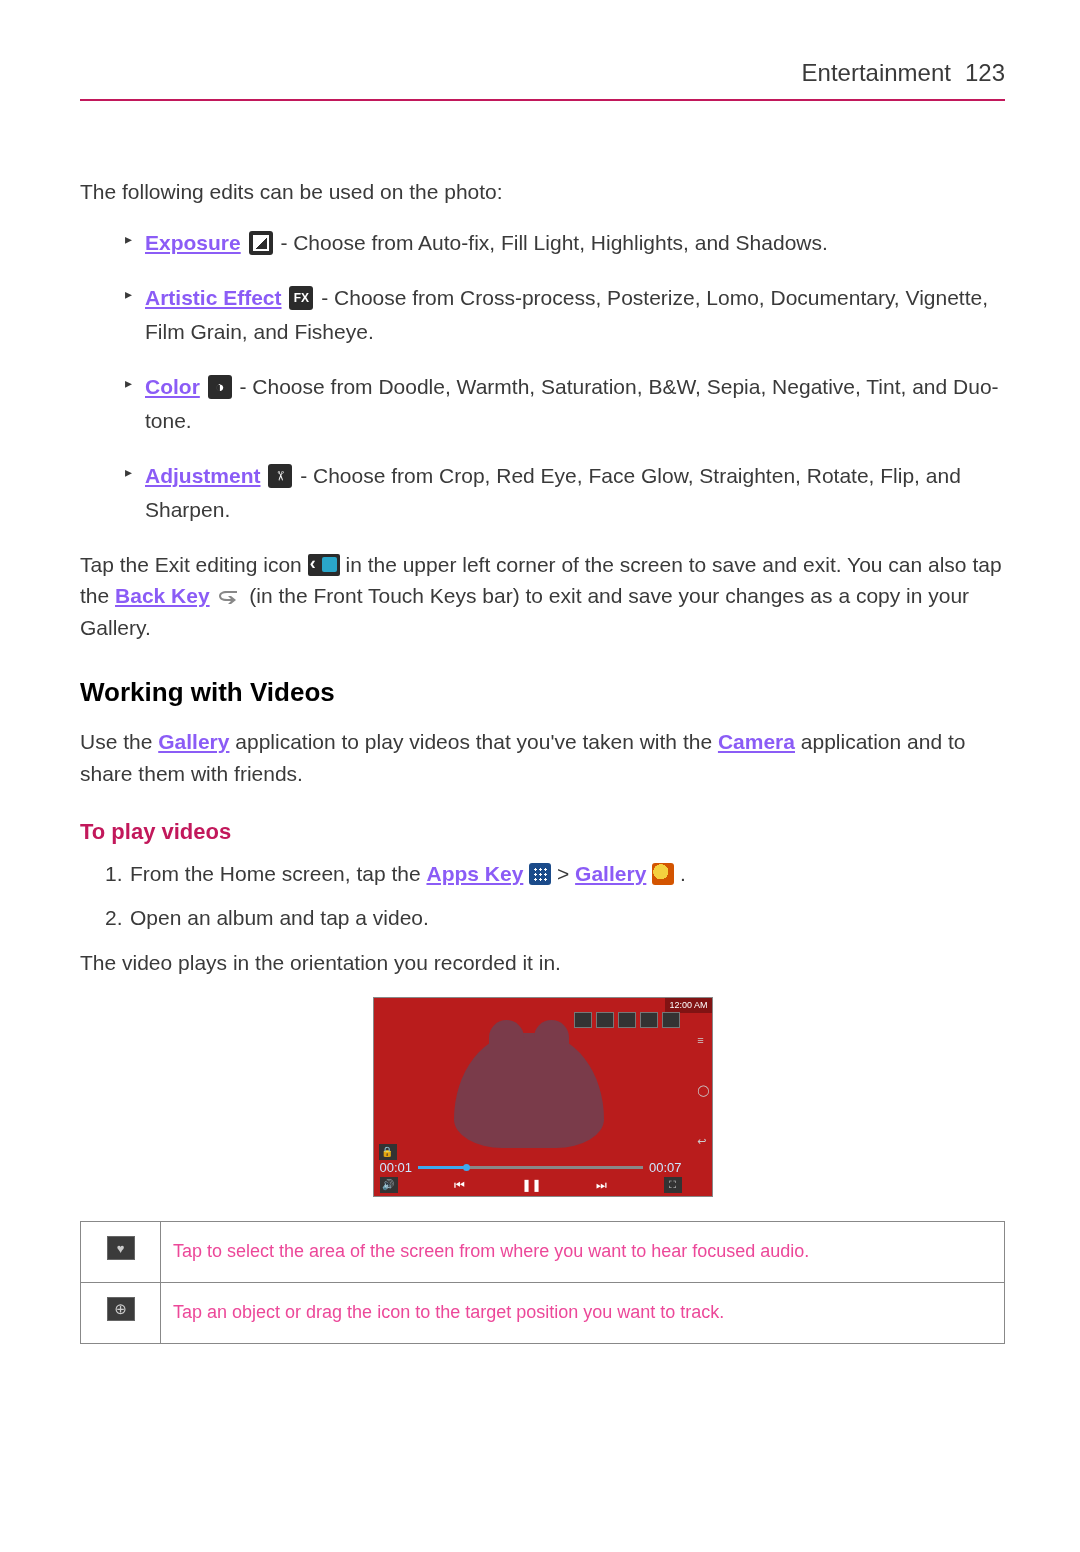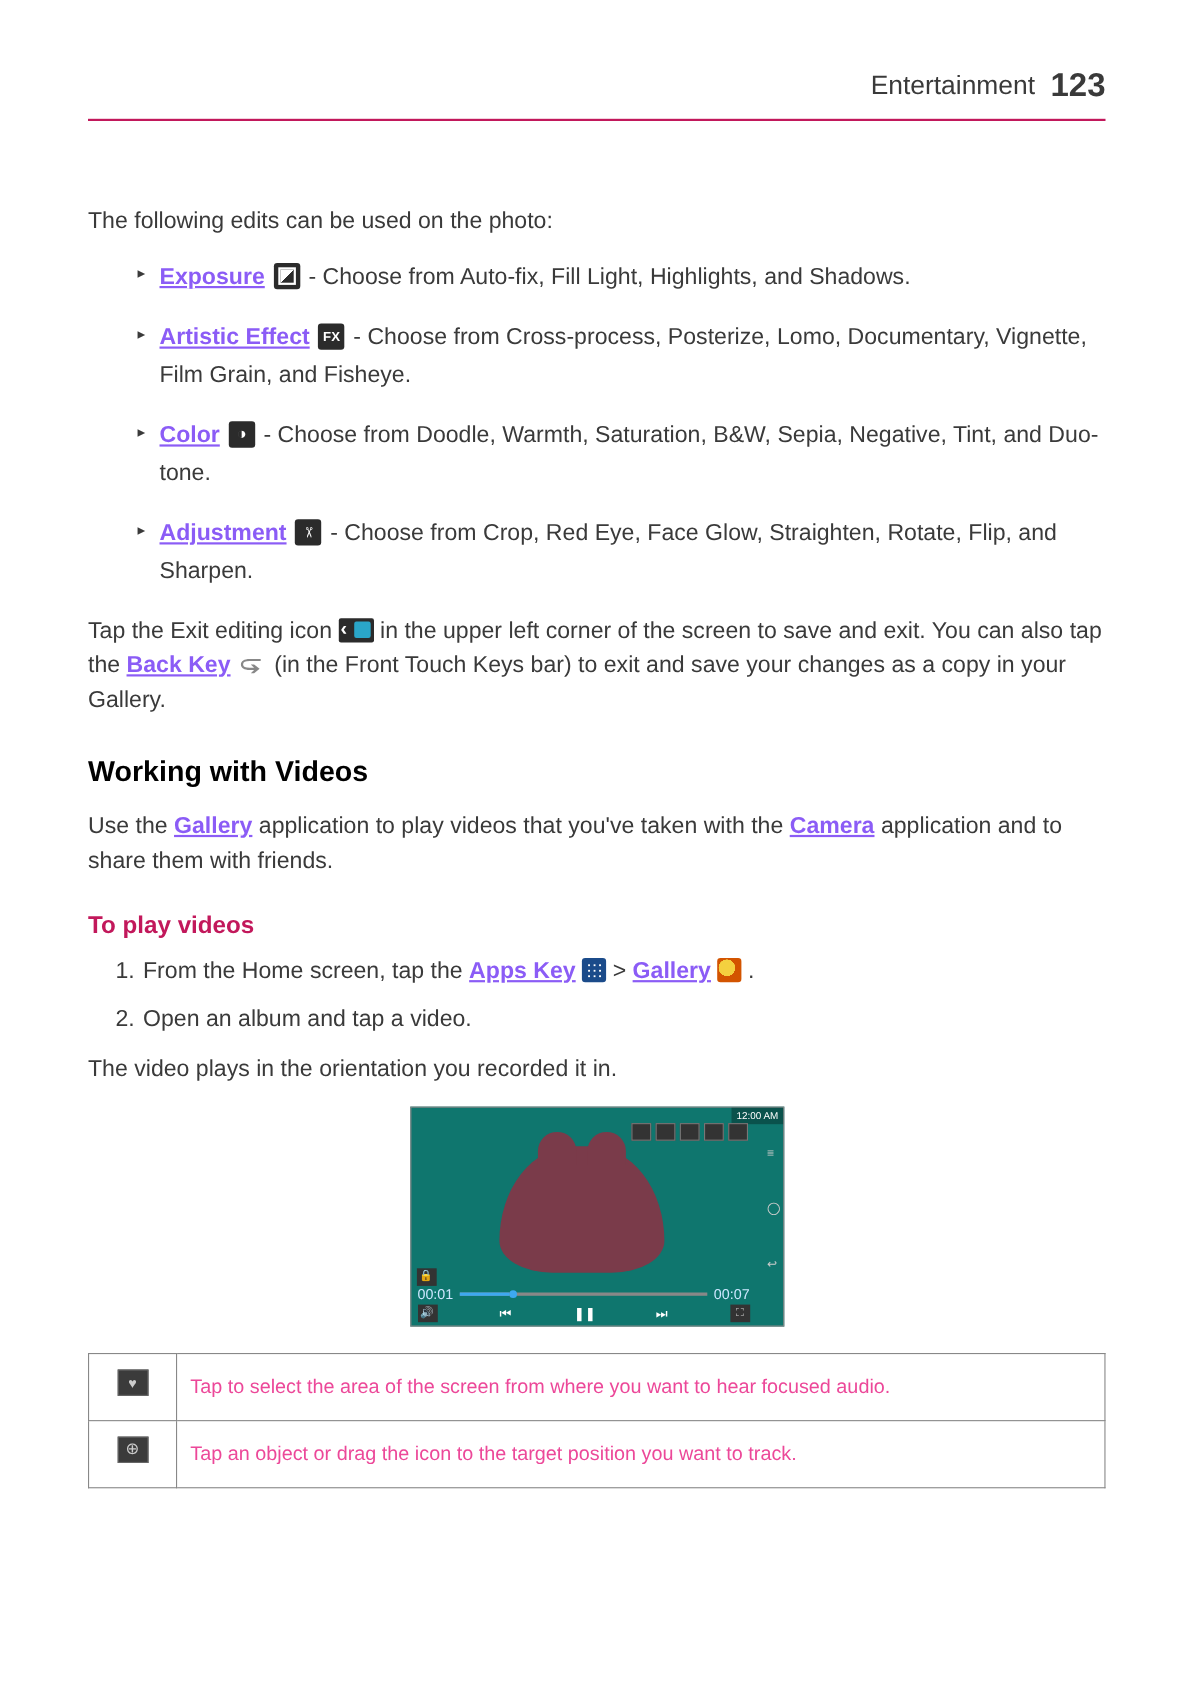--- a/index.html
+++ b/index.html
@@ -15,21 +15,21 @@
   .header {
     display: flex;
     justify-content: flex-end;
     align-items: center;
     border-bottom: 2px solid #c2185b;
     padding-bottom: 8px;
     margin-bottom: 75px;
     gap: 14px;
   }
   .header-title { font-size: 24px; color: #3a3a3a; }
-  .header-page  { font-size: 30px; color: #3a3a3a; font-weight: bold; }
+  .header-page  { font-size: 24px; color: #3a3a3a; font-weight: normal; }
   .para { margin-bottom: 18px; }
   .bullets { list-style: none; padding-left: 45px; margin: 16px 0 18px 0; }
   .bullets li { position: relative; margin-bottom: 22px; padding-left: 20px; line-height: 1.6; }
   .bullets li::before {
     content: "▸";
     position: absolute;
     left: 0;
     top: 2px;
     font-size: 14px;
     color: #3a3a3a;
@@ -93,21 +93,21 @@
     display:inline-block; width:22px; height:22px; vertical-align:-4px; position:relative;
     background: radial-gradient(circle at 40% 40%, #f4d03f 0 40%, #d35400 41% 100%);
     border-radius:3px;
   }
   .sec-h2 { color:#000000; font-size:26px; font-weight:700; margin:30px 0 14px 0; }
   .sec-h3 { color:#c2185b; font-size:22px; font-weight:600; margin:26px 0 8px 0; }
 
   
   .shot-wrap { display:flex; justify-content:center; margin: 18px 0 24px 0; }
   .shot {
-    width: 340px; height: 200px; background:#0f766e; position:relative; border:1px solid #888;
+    width: 340px; height: 200px; background:#b91c1c; position:relative; border:1px solid #888;
   }
   .shot .status {
     position:absolute; top:0; right:0; color:#fff; font-size:9px; background:rgba(0,0,0,.3);
     padding:1px 4px;
   }
   .shot .topbar {
     position:absolute; top:14px; right:32px; display:flex; gap:4px;
   }
   .shot .topbar span { width:18px; height:16px; background:#333; border:1px solid #777; }
   .shot .sidekeys {

